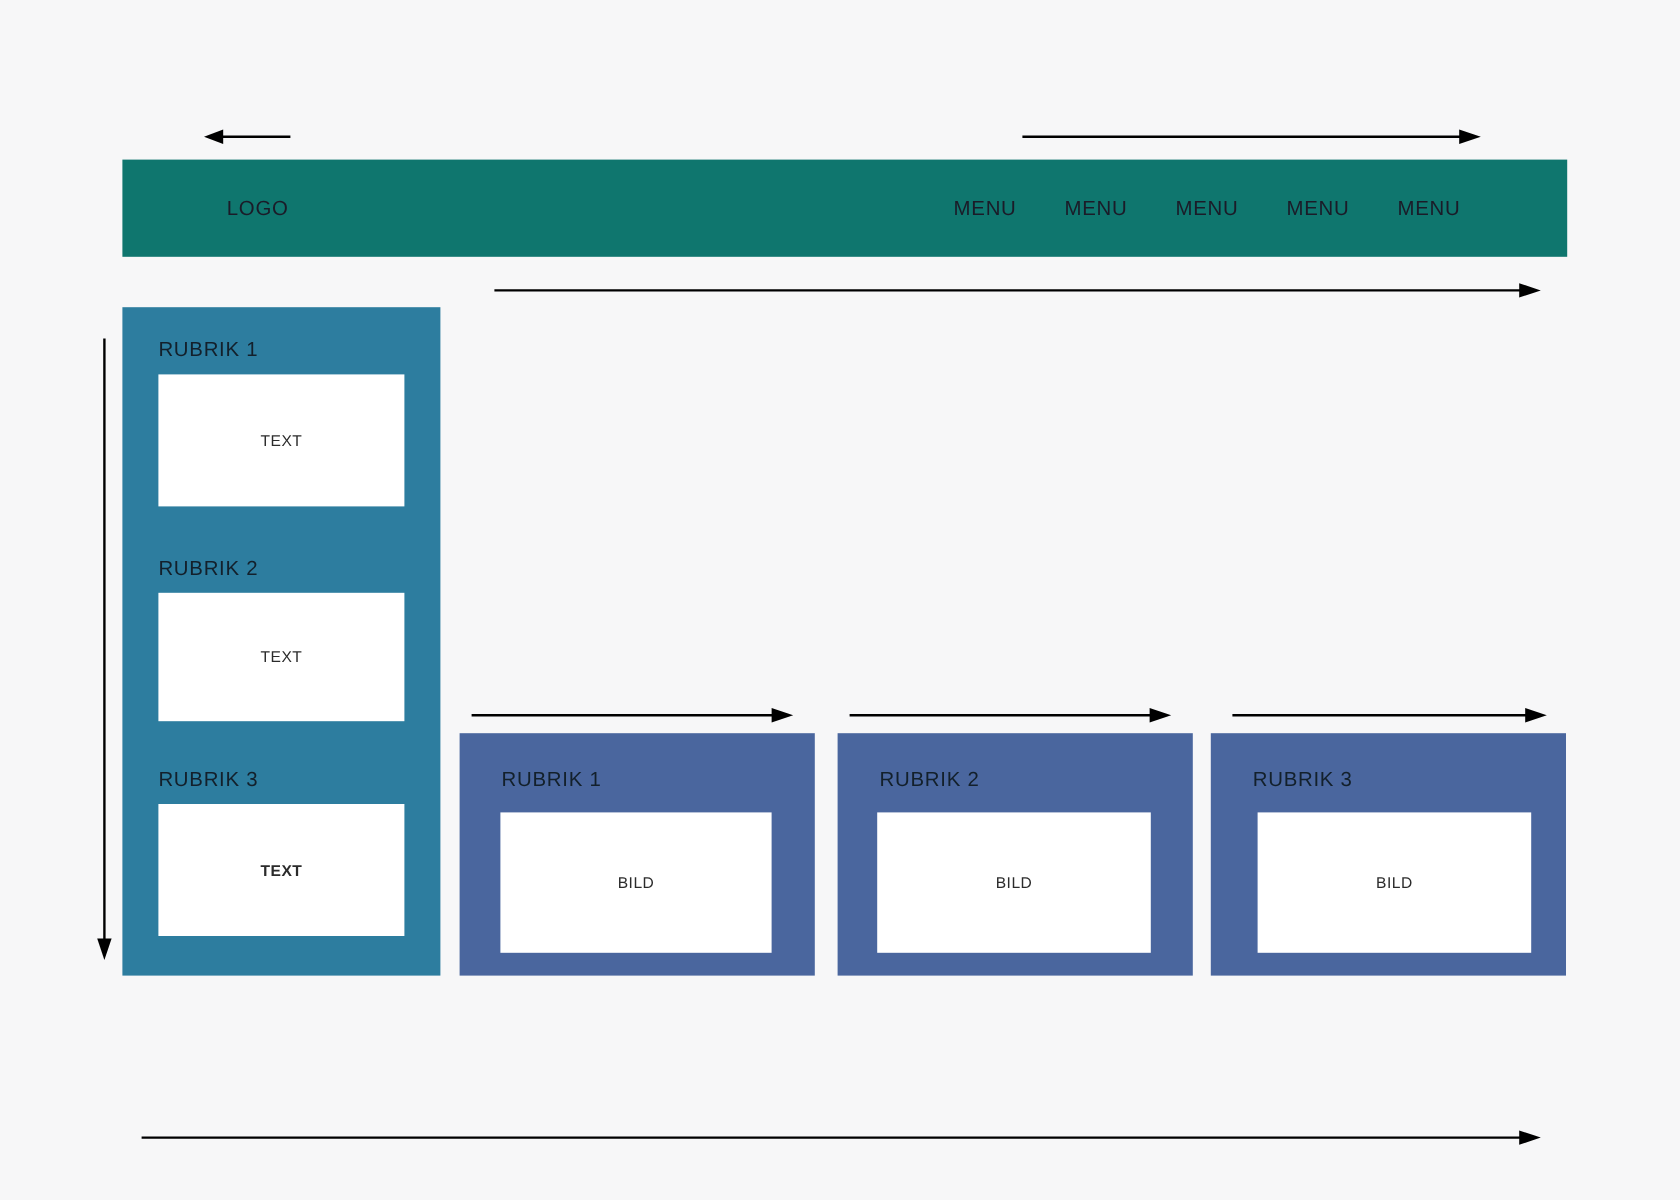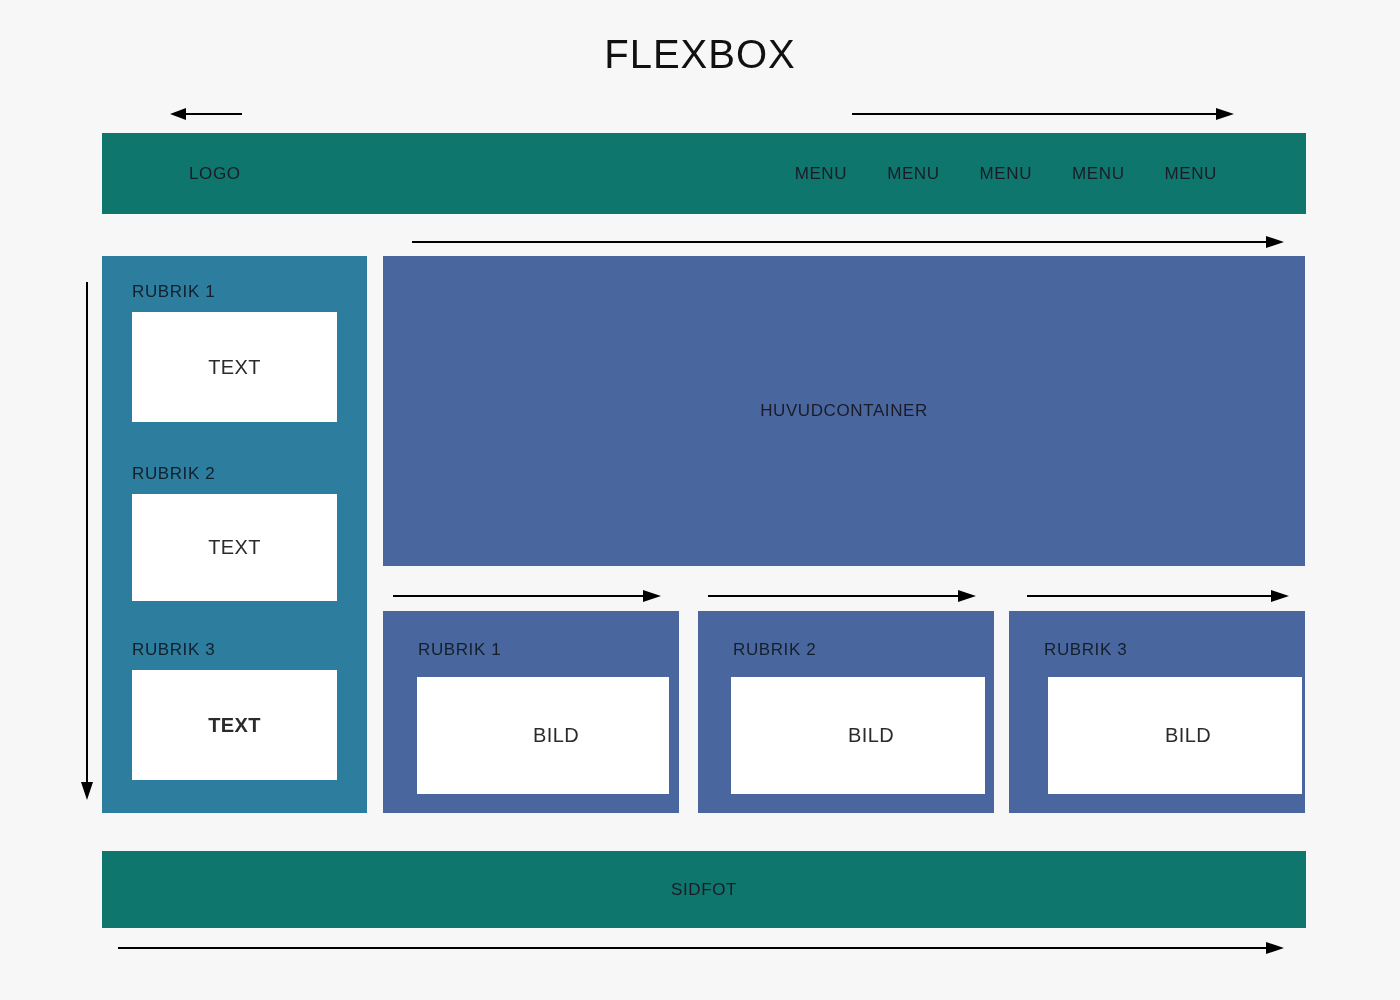--- a/index.html
+++ b/index.html
@@ -81,21 +81,21 @@
     white-space: nowrap;
   }
   .white-box {
     background: #ffffff;
     display: flex;
     align-items: center;
     justify-content: center;
     box-sizing: border-box;
   }
   .box-label {
-    font-size: 20px;
+    font-size: 13px;
     letter-spacing: 0.4px;
     color: #2b2b2b;
   }
   .box-label.bold { font-weight: bold; }
 
   
   #maincontainer { left: 383px; top: 256px; width: 922px; height: 310px; }
   #maincontainer .band-label {
     left: 50%;
     top: 50%;
@@ -117,21 +117,20 @@
     color: #13202b;
     white-space: nowrap;
   }
   .card-img {
     position: absolute;
     top: 66px;
     background: #fff;
     display: flex;
     align-items: center;
     justify-content: center;
-    padding-left: 26px;
   }
   #card-1 .card-img { left: 34px; width: 226px; height: 117px; }
   #card-2 .card-img { left: 33px; width: 228px; height: 117px; }
   #card-3 .card-img { left: 39px; width: 228px; height: 117px; }
 
   
   #footer { left: 102px; top: 851px; width: 1204px; height: 77px; }
   #footer .band-label {
     left: 50%;
     top: 50%;
@@ -146,21 +145,20 @@
     overflow: visible;
   }
   .arrow line { stroke: #000; stroke-width: 2; }
   .arrow polygon { fill: #000; }
 </style>
 </head>
 <body>
 
 <div class="stage">
 
-  <div class="page-title">FLEXBOX</div>
 
   <svg class="arrow" style="left:170px; top:104px;" width="80" height="20" viewBox="0 0 80 20">
     <line x1="14" y1="10" x2="72" y2="10"></line>
     <polygon points="0,10 16,4 16,16"></polygon>
   </svg>
 
   <svg class="arrow" style="left:850px; top:104px;" width="386" height="20" viewBox="0 0 386 20">
     <line x1="2" y1="10" x2="370" y2="10"></line>
     <polygon points="384,10 366,4 366,16"></polygon>
   </svg>
@@ -204,23 +202,20 @@
 
     <div class="side-section" style="top:384px;">
       <div class="side-heading">RUBRIK 3</div>
       <div class="white-box" style="height:110px;">
         <span class="box-label bold">TEXT</span>
       </div>
     </div>
 
   </div>
 
-  <div class="band mainbl" id="maincontainer">
-    <div class="band-label">HUVUDCONTAINER</div>
-  </div>
 
   <svg class="arrow" style="left:391px; top:588px;" width="272" height="16" viewBox="0 0 272 16">
     <line x1="2" y1="8" x2="256" y2="8"></line>
     <polygon points="270,8 252,2 252,14"></polygon>
   </svg>
 
   <svg class="arrow" style="left:706px; top:588px;" width="272" height="16" viewBox="0 0 272 16">
     <line x1="2" y1="8" x2="256" y2="8"></line>
     <polygon points="270,8 252,2 252,14"></polygon>
   </svg>
@@ -244,22 +239,19 @@
     </div>
   </div>
 
   <div class="band cardbl card" id="card-3">
     <div class="card-heading">RUBRIK 3</div>
     <div class="card-img">
       <span class="box-label">BILD</span>
     </div>
   </div>
 
-  <div class="band teal" id="footer">
-    <div class="band-label">SIDFOT</div>
-  </div>
 
   <svg class="arrow" style="left:116px; top:940px;" width="1170" height="16" viewBox="0 0 1170 16">
     <line x1="2" y1="8" x2="1152" y2="8"></line>
     <polygon points="1168,8 1150,2 1150,14"></polygon>
   </svg>
 
 </div>
 
 </body></html>

